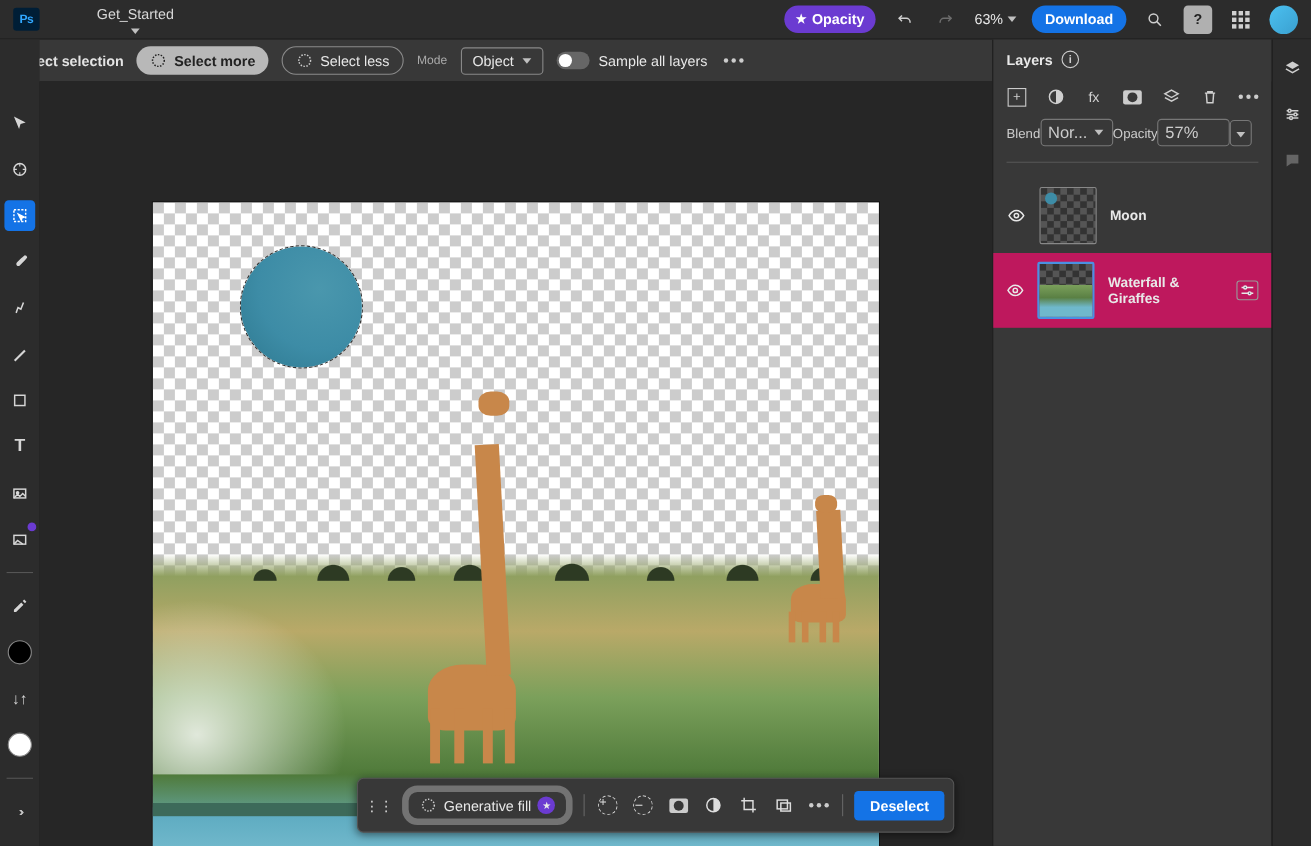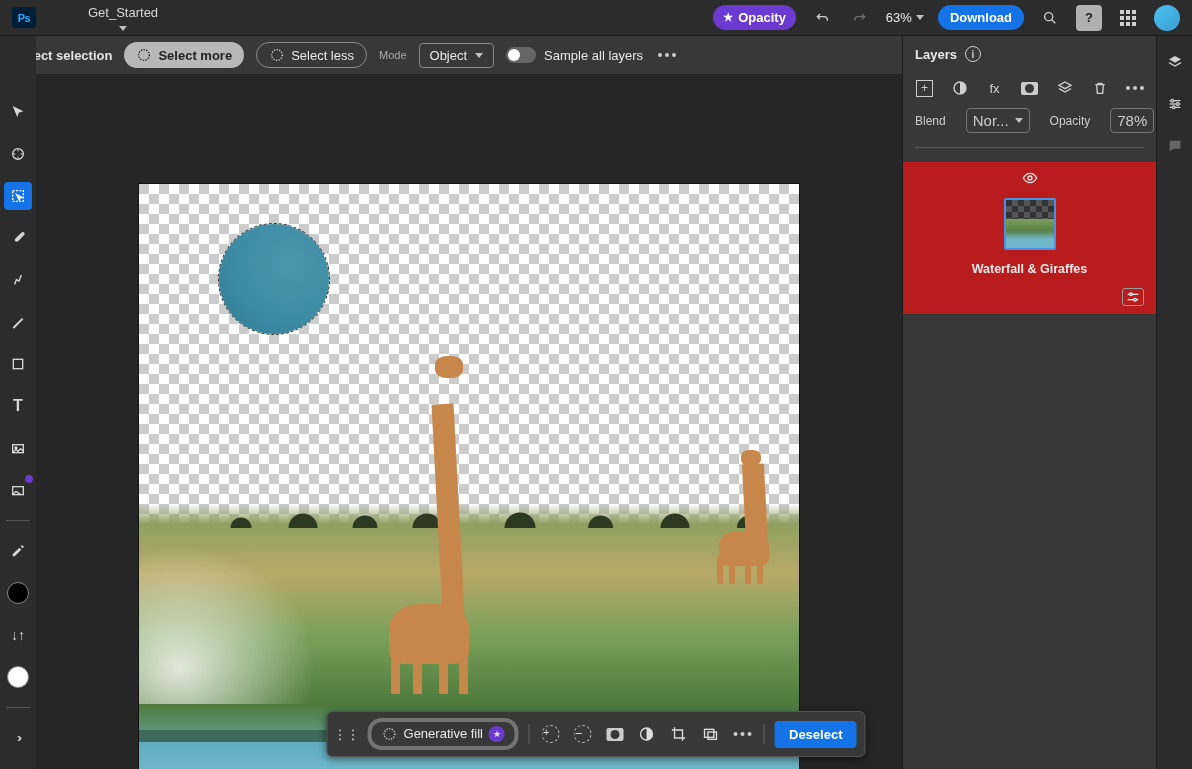--- a/index.html
+++ b/index.html
@@ -100,29 +100,29 @@
   width:254px; background:#383838;
   display:flex; flex-direction:column;
   border-left:1px solid #1c1c1c;
 }
 .layers-head { display:flex; align-items:flex-end; gap:8px; padding:10px 12px; font-weight:700;}
 .layers-icons-row { display:flex; align-items:center; gap:16px; padding:6px 12px 10px;}
 .layers-icons-row .icon-btn { width:20px; height:20px; font-size:14px;}
 .plus-box { width:17px; height:17px; border:1.5px solid #ccc; display:flex; align-items:center; justify-content:center; font-size:12px; line-height:1;}
 .mask-box { width:17px; height:13px; background:#ccc; border-radius:2px; position:relative;}
 .mask-box::after { content:""; position:absolute; left:4px; top:2px; width:9px; height:9px; background:#383838; border-radius:50%;}
-.blend-row { display:flex; align-items:center; gap:20px; padding:0 12px 10px; font-size:12px; color:#ccc;}
+.blend-row { display:flex; align-items:center; gap:0; padding:0 12px 10px; font-size:12px; color:#ccc;}
 .select-box { border:1px solid #777; border-radius:4px; padding:3px 6px; display:flex; align-items:center; gap:6px; font-size:15px;}
 .blend-select { width:66px;}
 .opacity-select { width:66px; justify-content:space-between;}
 .opacity-caret { border:1px solid #777; border-radius:4px; padding:4px 5px;}
 .layers-divider { height:1px; background:#555; margin:4px 12px 14px;}
 
 .layer-item { display:flex; align-items:center; gap:12px; padding:8px 12px; position:relative;}
-.layer-item.selected { background:#b91c1c;flex-direction:column;}
+.layer-item.selected { background:#be185d;}
 .eye-icon { width:18px; display:flex; justify-content:center;}
 .layer-thumb { width:52px; height:52px; border:1px solid #888; border-radius:2px; background:
   repeating-conic-gradient(#555 0 25%, #333 0 50%) 0 0/12px 12px;
   position:relative; flex-shrink:0;}
 .layer-thumb.selected { border:2px solid #4a90e2;}
 .thumb-moon::before{ content:""; position:absolute; top:4px; left:4px; width:11px; height:11px; background:#3d8ca6; border-radius:50%;}
 .thumb-scene::after{ content:""; position:absolute; bottom:0; left:0; right:0; height:60%; background:linear-gradient(to bottom, #7ba05b 0%, #5a8044 40%, #6fb8cc 70%);}
 .layer-name { font-size:12.5px; font-weight:600;}
 .layer-settings { margin-left:auto; width:22px; height:18px; border:1px solid #999; border-radius:3px; display:flex; align-items:center; justify-content:center; font-size:11px;}
 
@@ -175,21 +175,21 @@
 
 
 .context-bar {
   position:absolute;
   bottom:12px; left:50%; transform:translateX(-50%);
   display:flex; align-items:center; gap:10px;
   background:#383838; border:1px solid #555; border-radius:6px;
   padding:6px 8px;
   box-shadow:0 2px 8px rgba(0,0,0,.5);
 }
-.ctx-pill { display:flex; gap:6px; border:4px solid #737373; border-radius:14px; padding:4px 10px;}
+.ctx-pill { display:flex; align-items:center; gap:6px; border:6px solid #737373; border-radius:14px; padding:4px 10px;}
 .ai-pill { width:16px; height:16px; background:#6b3bd1; border-radius:50%; display:flex; align-items:center; justify-content:center; font-size:9px;}
 .ctx-divider { width:1px; height:20px; background:#666;}
 .ctx-icon { width:22px; height:22px; display:flex; align-items:center; justify-content:center; color:#ddd; cursor:pointer;}
 .ctx-plus { border:1.5px dashed #ccc; border-radius:50%; width:18px; height:18px; font-size:11px;}
 .ctx-minus { border:1.5px dashed #ccc; border-radius:50%; width:18px; height:18px; font-size:13px;}
 .deselect { background:#1473e6; color:#fff; border-radius:4px; padding:6px 14px; font-weight:600;}
 
 svg { width:16px; height:16px; }
 </style>
 </head>
@@ -483,26 +483,36 @@
       </div>
   </div>
   <div class="blend-row">
     <span>Blend</span>
     <div class="select-box blend-select">
       <span>Nor...</span>
       <span class="chev"></span>
     </div>
     <span>Opacity</span>
     <div class="select-box opacity-select">
-      <span>78%</span>
+      <span>57%</span>
     </div>
     <div class="opacity-caret"><span class="chev"></span></div>
   </div>
   <div class="layers-divider"></div>
 
+  <div class="layer-item">
+    <div class="eye-icon">
+        <svg viewBox="0 0 24 24" fill="none" stroke="currentColor" stroke-width="2">
+          <path d="M2 12s4-7 10-7 10 7 10 7-4 7-10 7-10-7-10-7z"></path>
+          <circle cx="12" cy="12" r="3"></circle>
+        </svg>
+      </div>
+    <div class="layer-thumb thumb-moon"></div>
+    <div class="layer-name">Moon</div>
+  </div>
 
   <div class="layer-item selected">
     <div class="eye-icon">
         <svg viewBox="0 0 24 24" fill="none" stroke="currentColor" stroke-width="2">
           <path d="M2 12s4-7 10-7 10 7 10 7-4 7-10 7-10-7-10-7z"></path>
           <circle cx="12" cy="12" r="3"></circle>
         </svg>
       </div>
     <div class="layer-thumb selected thumb-scene"></div>
     <div class="layer-name">Waterfall &amp; Giraffes</div>

